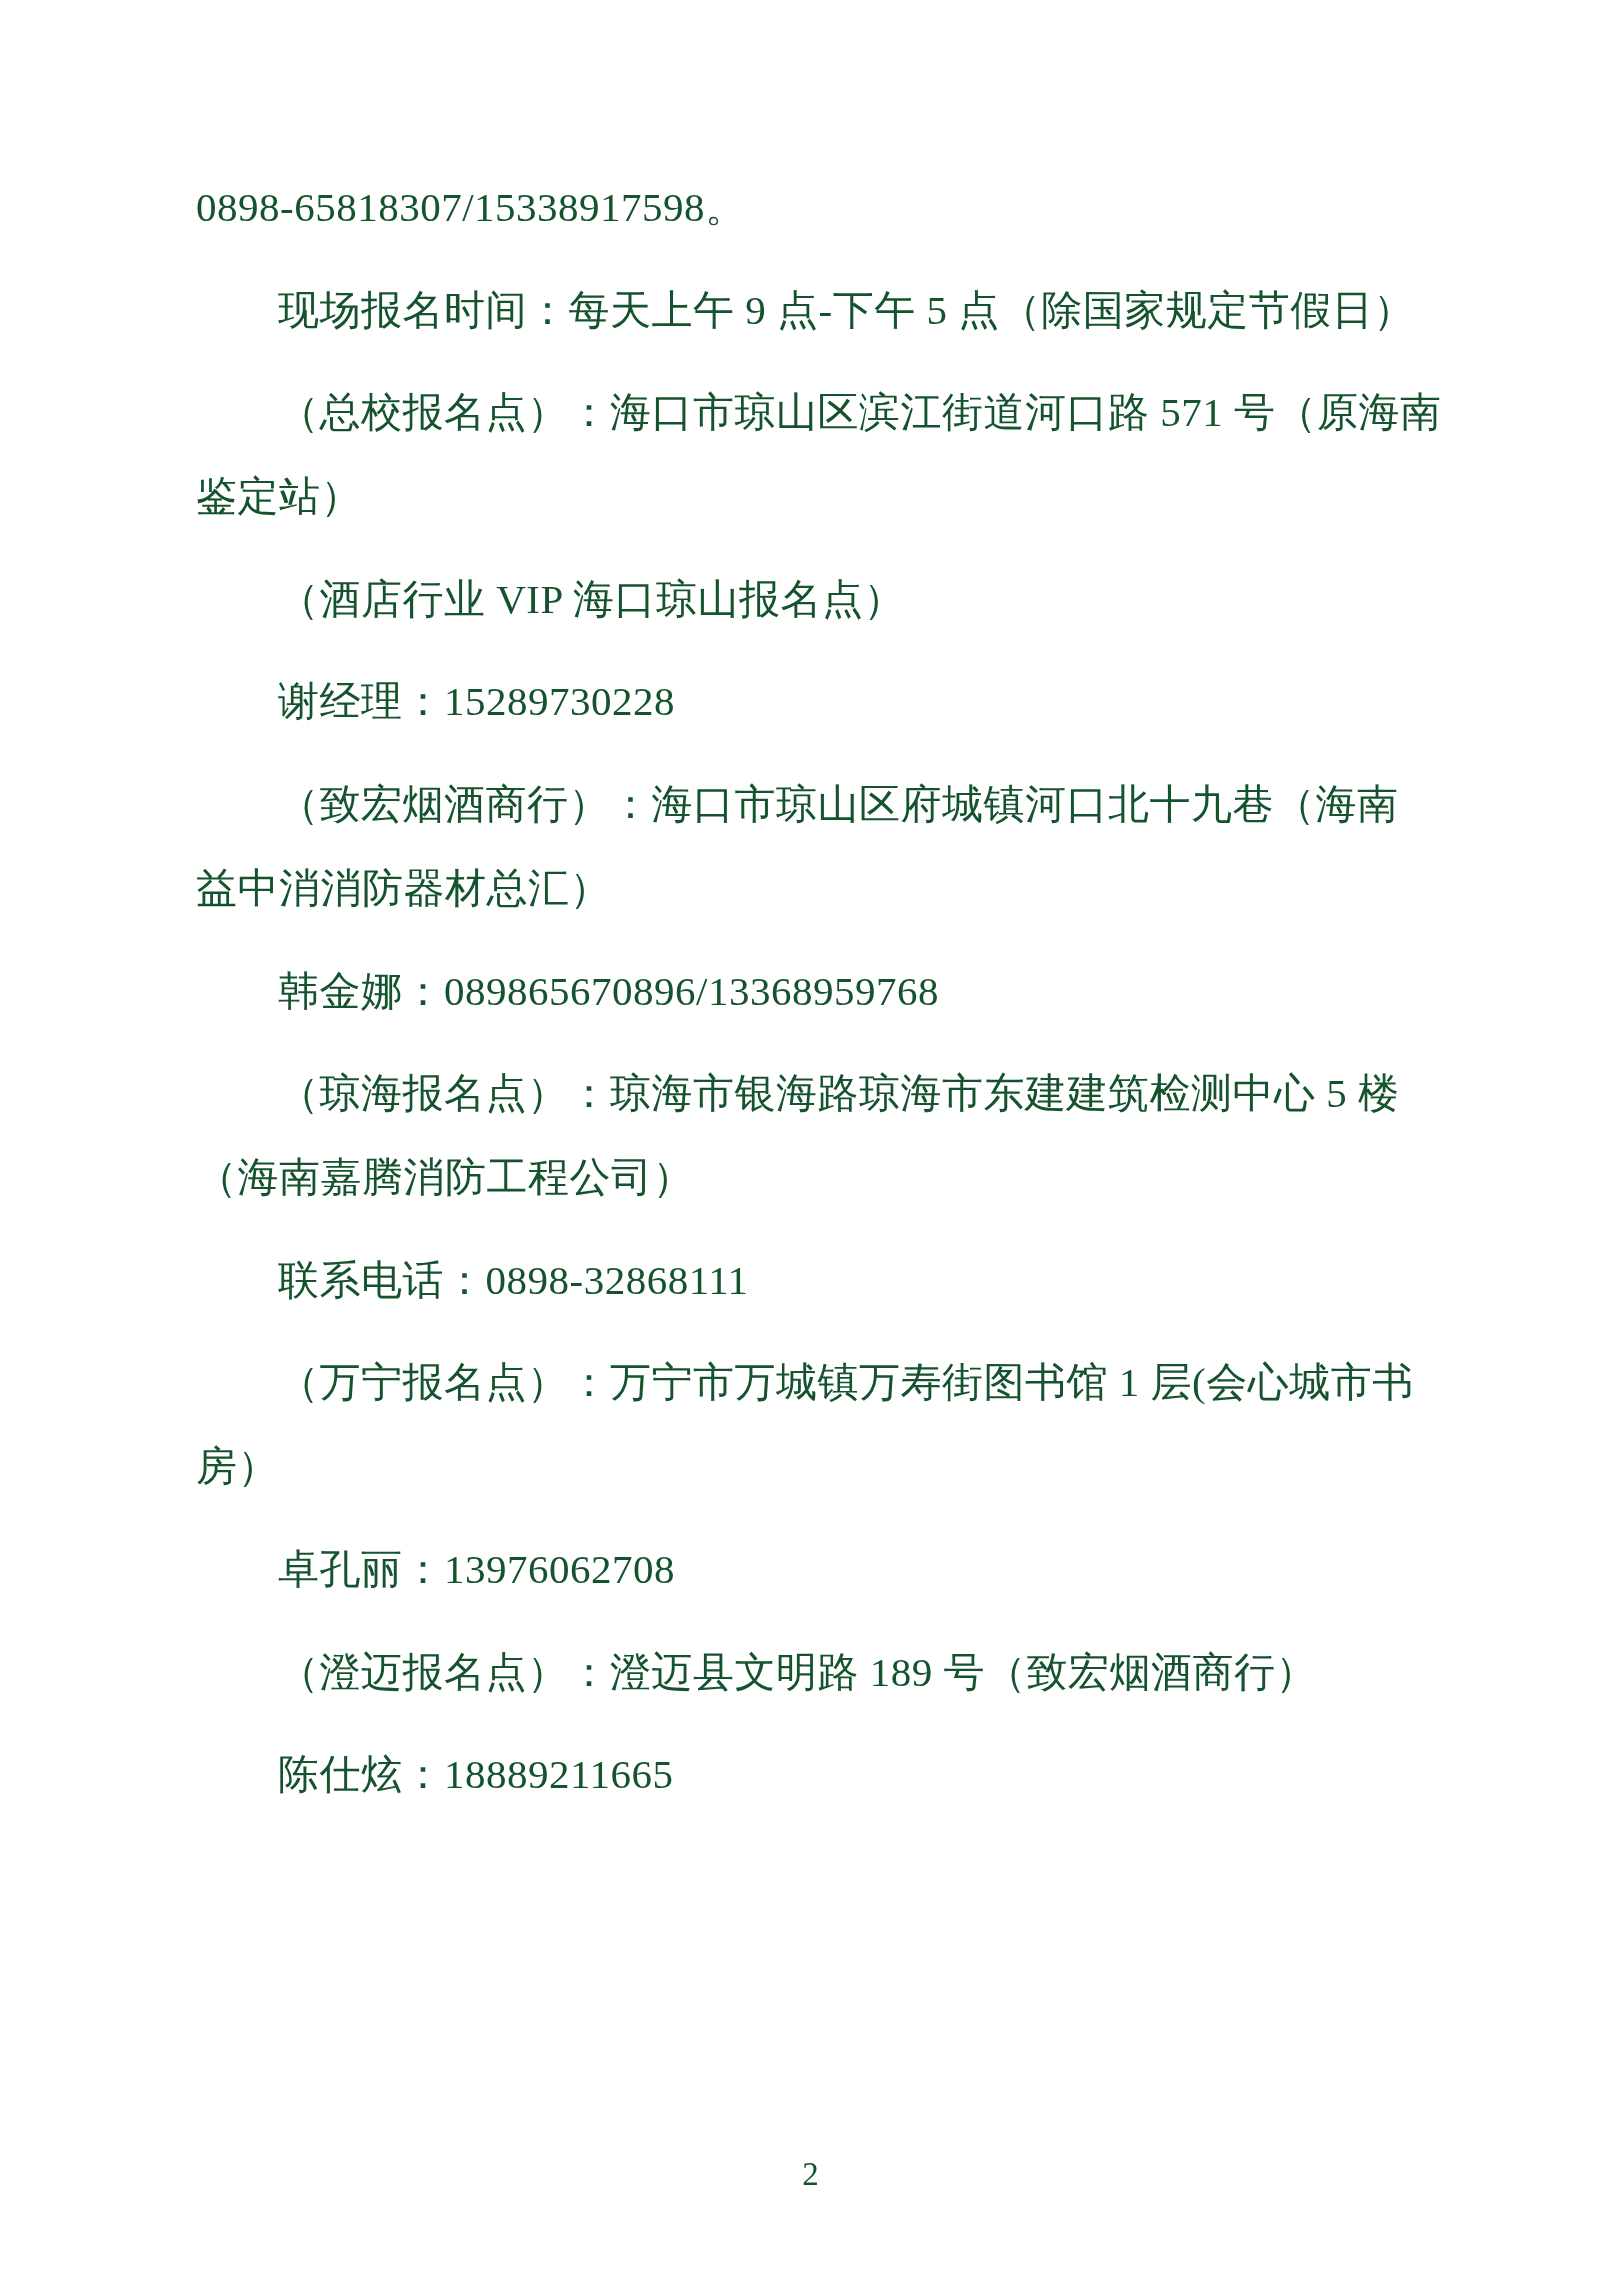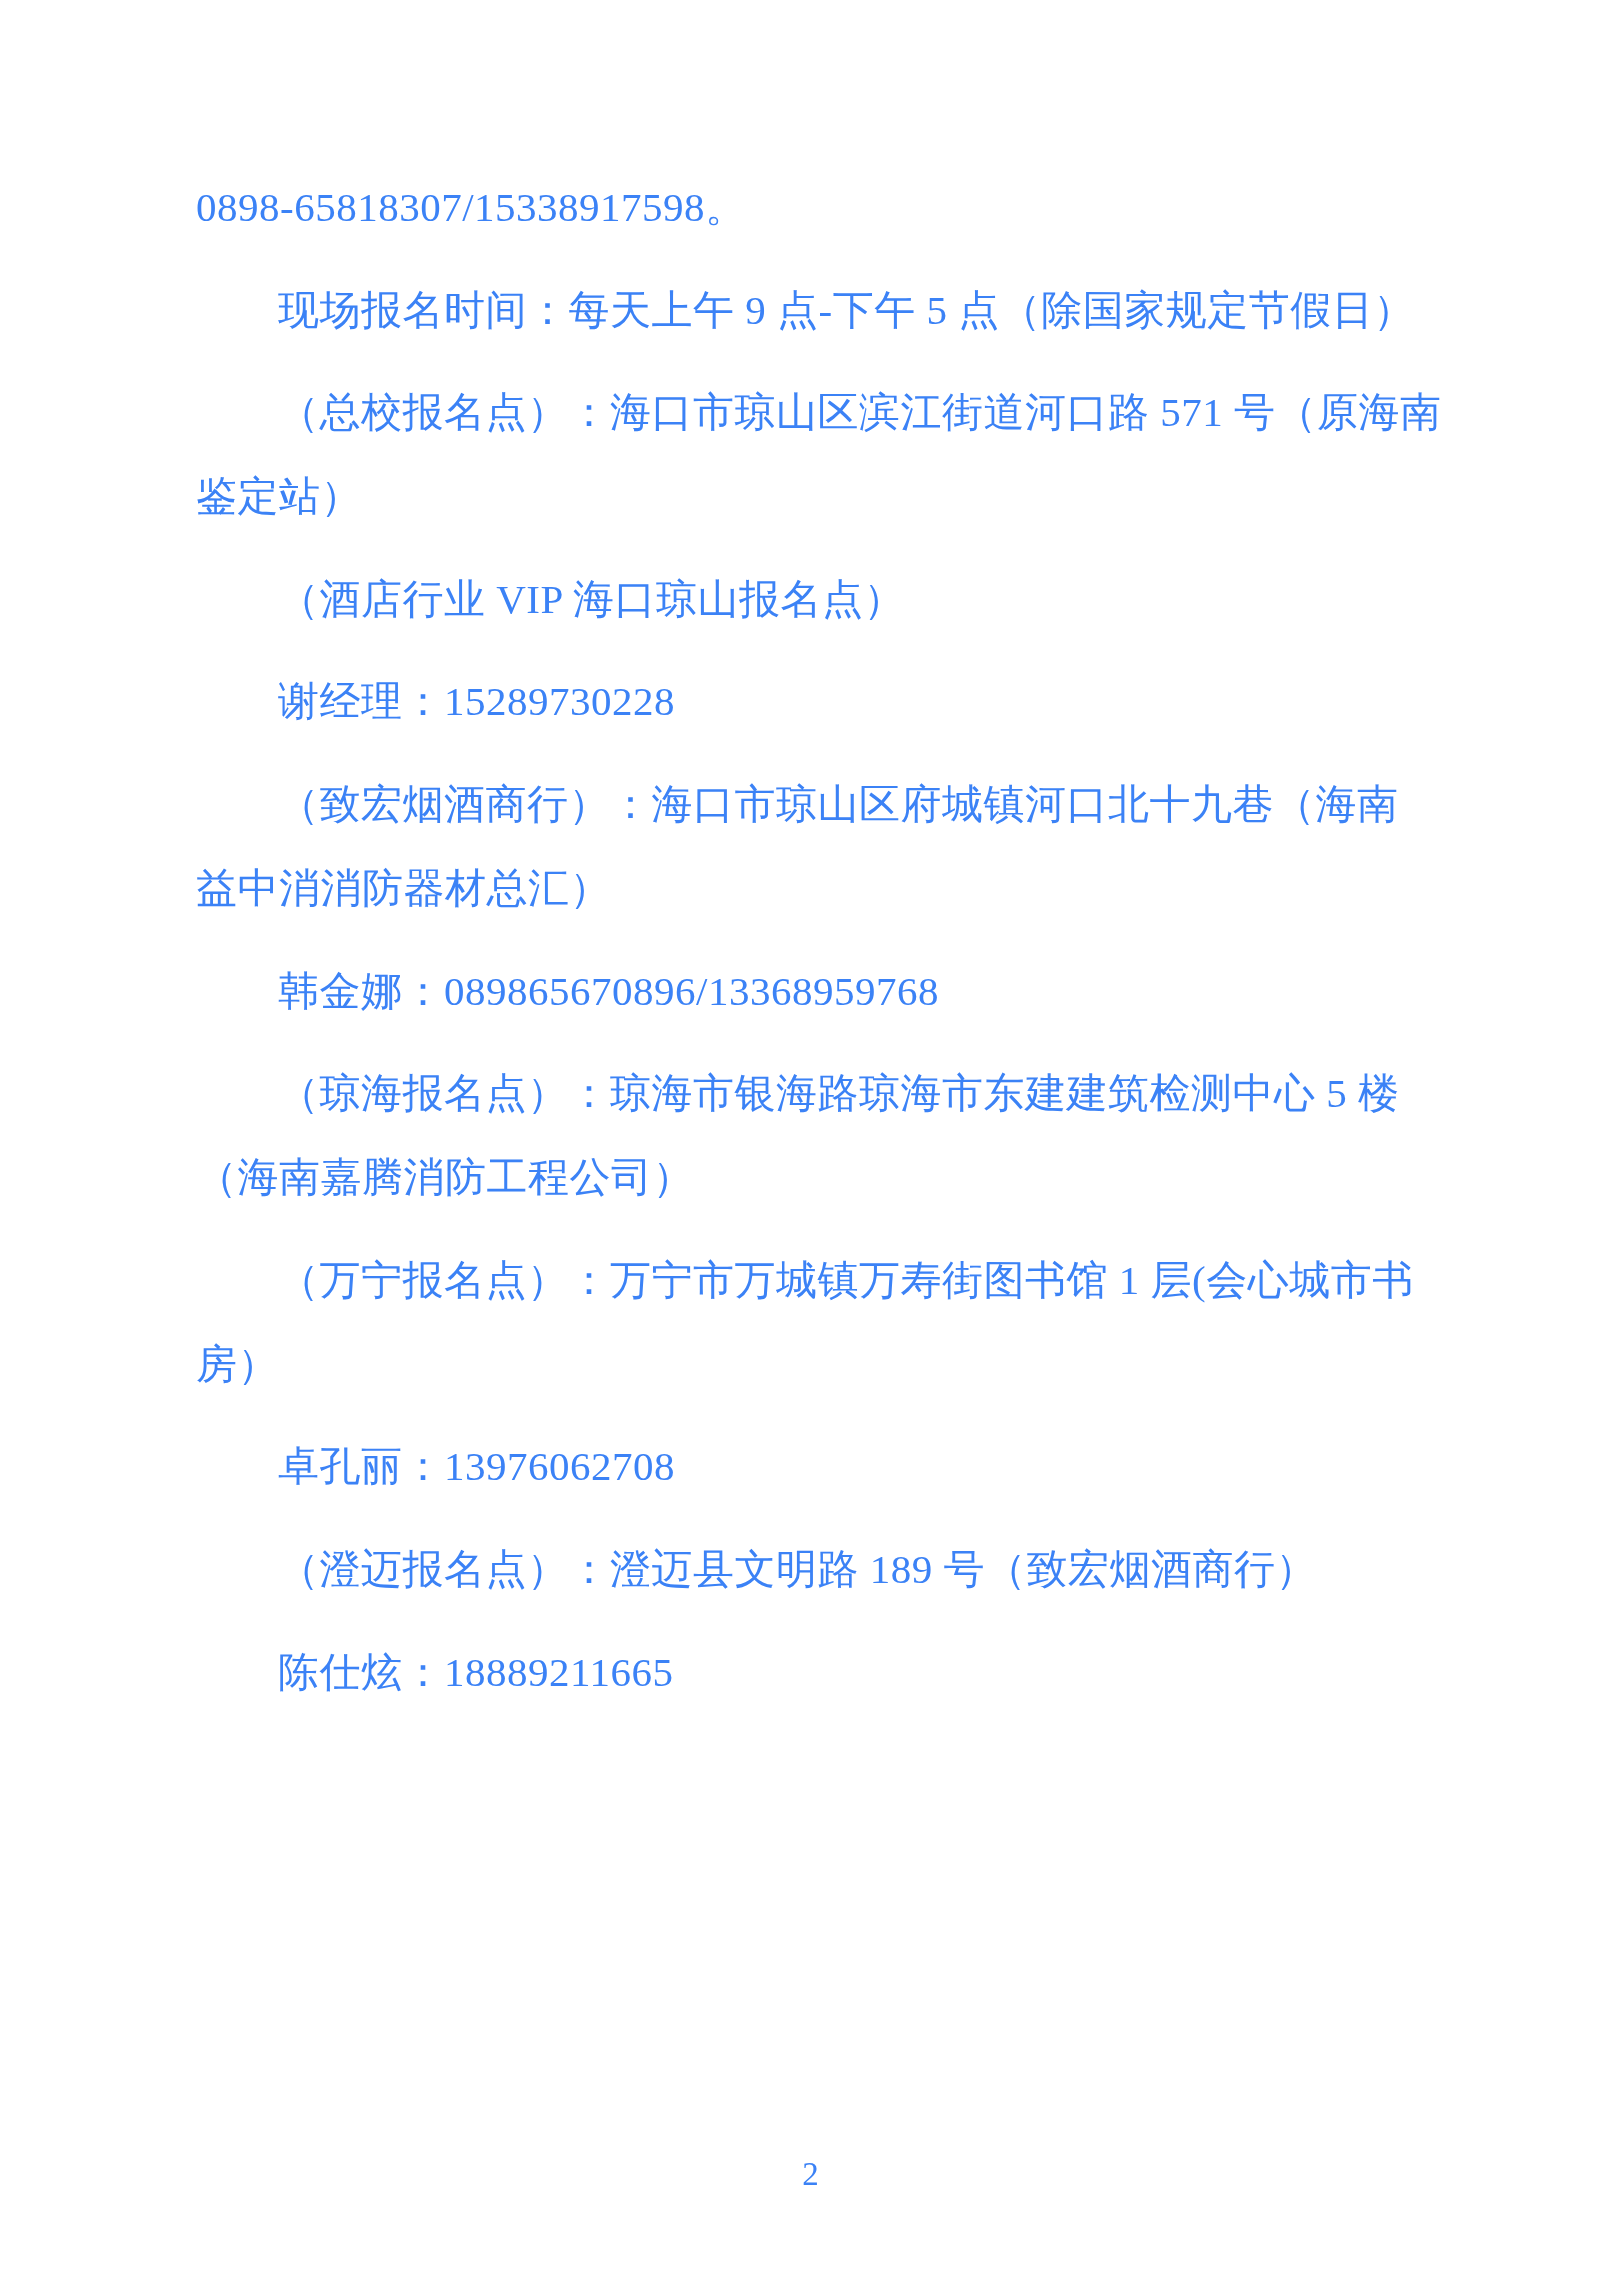--- a/index.html
+++ b/index.html
@@ -5,21 +5,21 @@
   html, body {
     margin: 0;
     padding: 0;
     background: #ffffff;
   }
   .page {
     position: relative;
     width: 1621px;
     height: 2293px;
     background: #ffffff;
-    color: #3b82f6;
+    color: #14532d;
     font-family: "Liberation Serif", "DejaVu Serif", serif;
     overflow: hidden;
   }
   .content {
     position: absolute;
     left: 196px;
     top: 165px;
     width: 1274px;
   }
   p.para {
@@ -71,20 +71,23 @@
         <span class="line">益中消消防器材总汇）</span>
       </p>
       <p class="para">
         <span class="line indent">韩金娜：089865670896/13368959768</span>
       </p>
       <p class="para">
         <span class="line indent">（琼海报名点）：琼海市银海路琼海市东建建筑检测中心 5 楼</span>
         <span class="line">（海南嘉腾消防工程公司）</span>
       </p>
       <p class="para">
+        <span class="line indent">联系电话：0898-32868111</span>
+      </p>
+      <p class="para">
         <span class="line indent">（万宁报名点）：万宁市万城镇万寿街图书馆 1 层(会心城市书</span>
         <span class="line">房）</span>
       </p>
       <p class="para">
         <span class="line indent">卓孔丽：13976062708</span>
       </p>
       <p class="para">
         <span class="line indent">（澄迈报名点）：澄迈县文明路 189 号（致宏烟酒商行）</span>
       </p>
       <p class="para">

